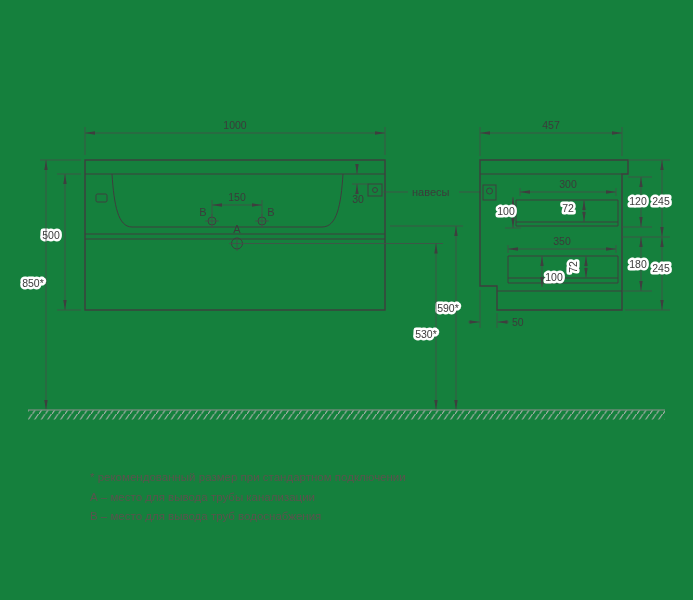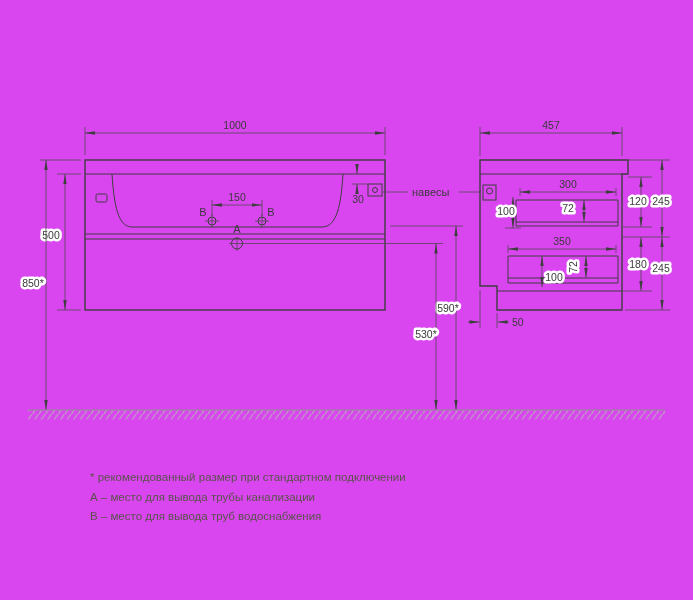--- a/index.html
+++ b/index.html
@@ -1,16 +1,16 @@
 <!DOCTYPE html>
 <html><head>
 <meta charset="utf-8">
 <style>
   html,body{margin:0;padding:0;background:#ffffff;}
-  .page{width:693px;height:600px;position:relative;background:#d946ef;overflow:hidden;}
+  .page{width:693px;height:600px;position:relative;background:#15803d;overflow:hidden;}
   svg{display:block;}
   .outline{fill:none;stroke:#3e3e3e;stroke-width:1.4;stroke-linejoin:miter;}
   .inner{fill:none;stroke:#3e3e3e;stroke-width:1;}
   .thin{fill:none;stroke:#4a4a4a;stroke-width:0.75;}
   .dimline{fill:none;stroke:#4a4a4a;stroke-width:0.75;}
   .ground{stroke:#8f8f8f;stroke-width:1.1;}
   text{font-family:"Liberation Sans",sans-serif;fill:#3b3b3b;}
   .dimtxt{font-size:10.5px;}
   .lbltxt{font-size:11px;}
   .halo{paint-order:stroke;stroke:#ffffff;stroke-width:5px;stroke-linejoin:round;}

